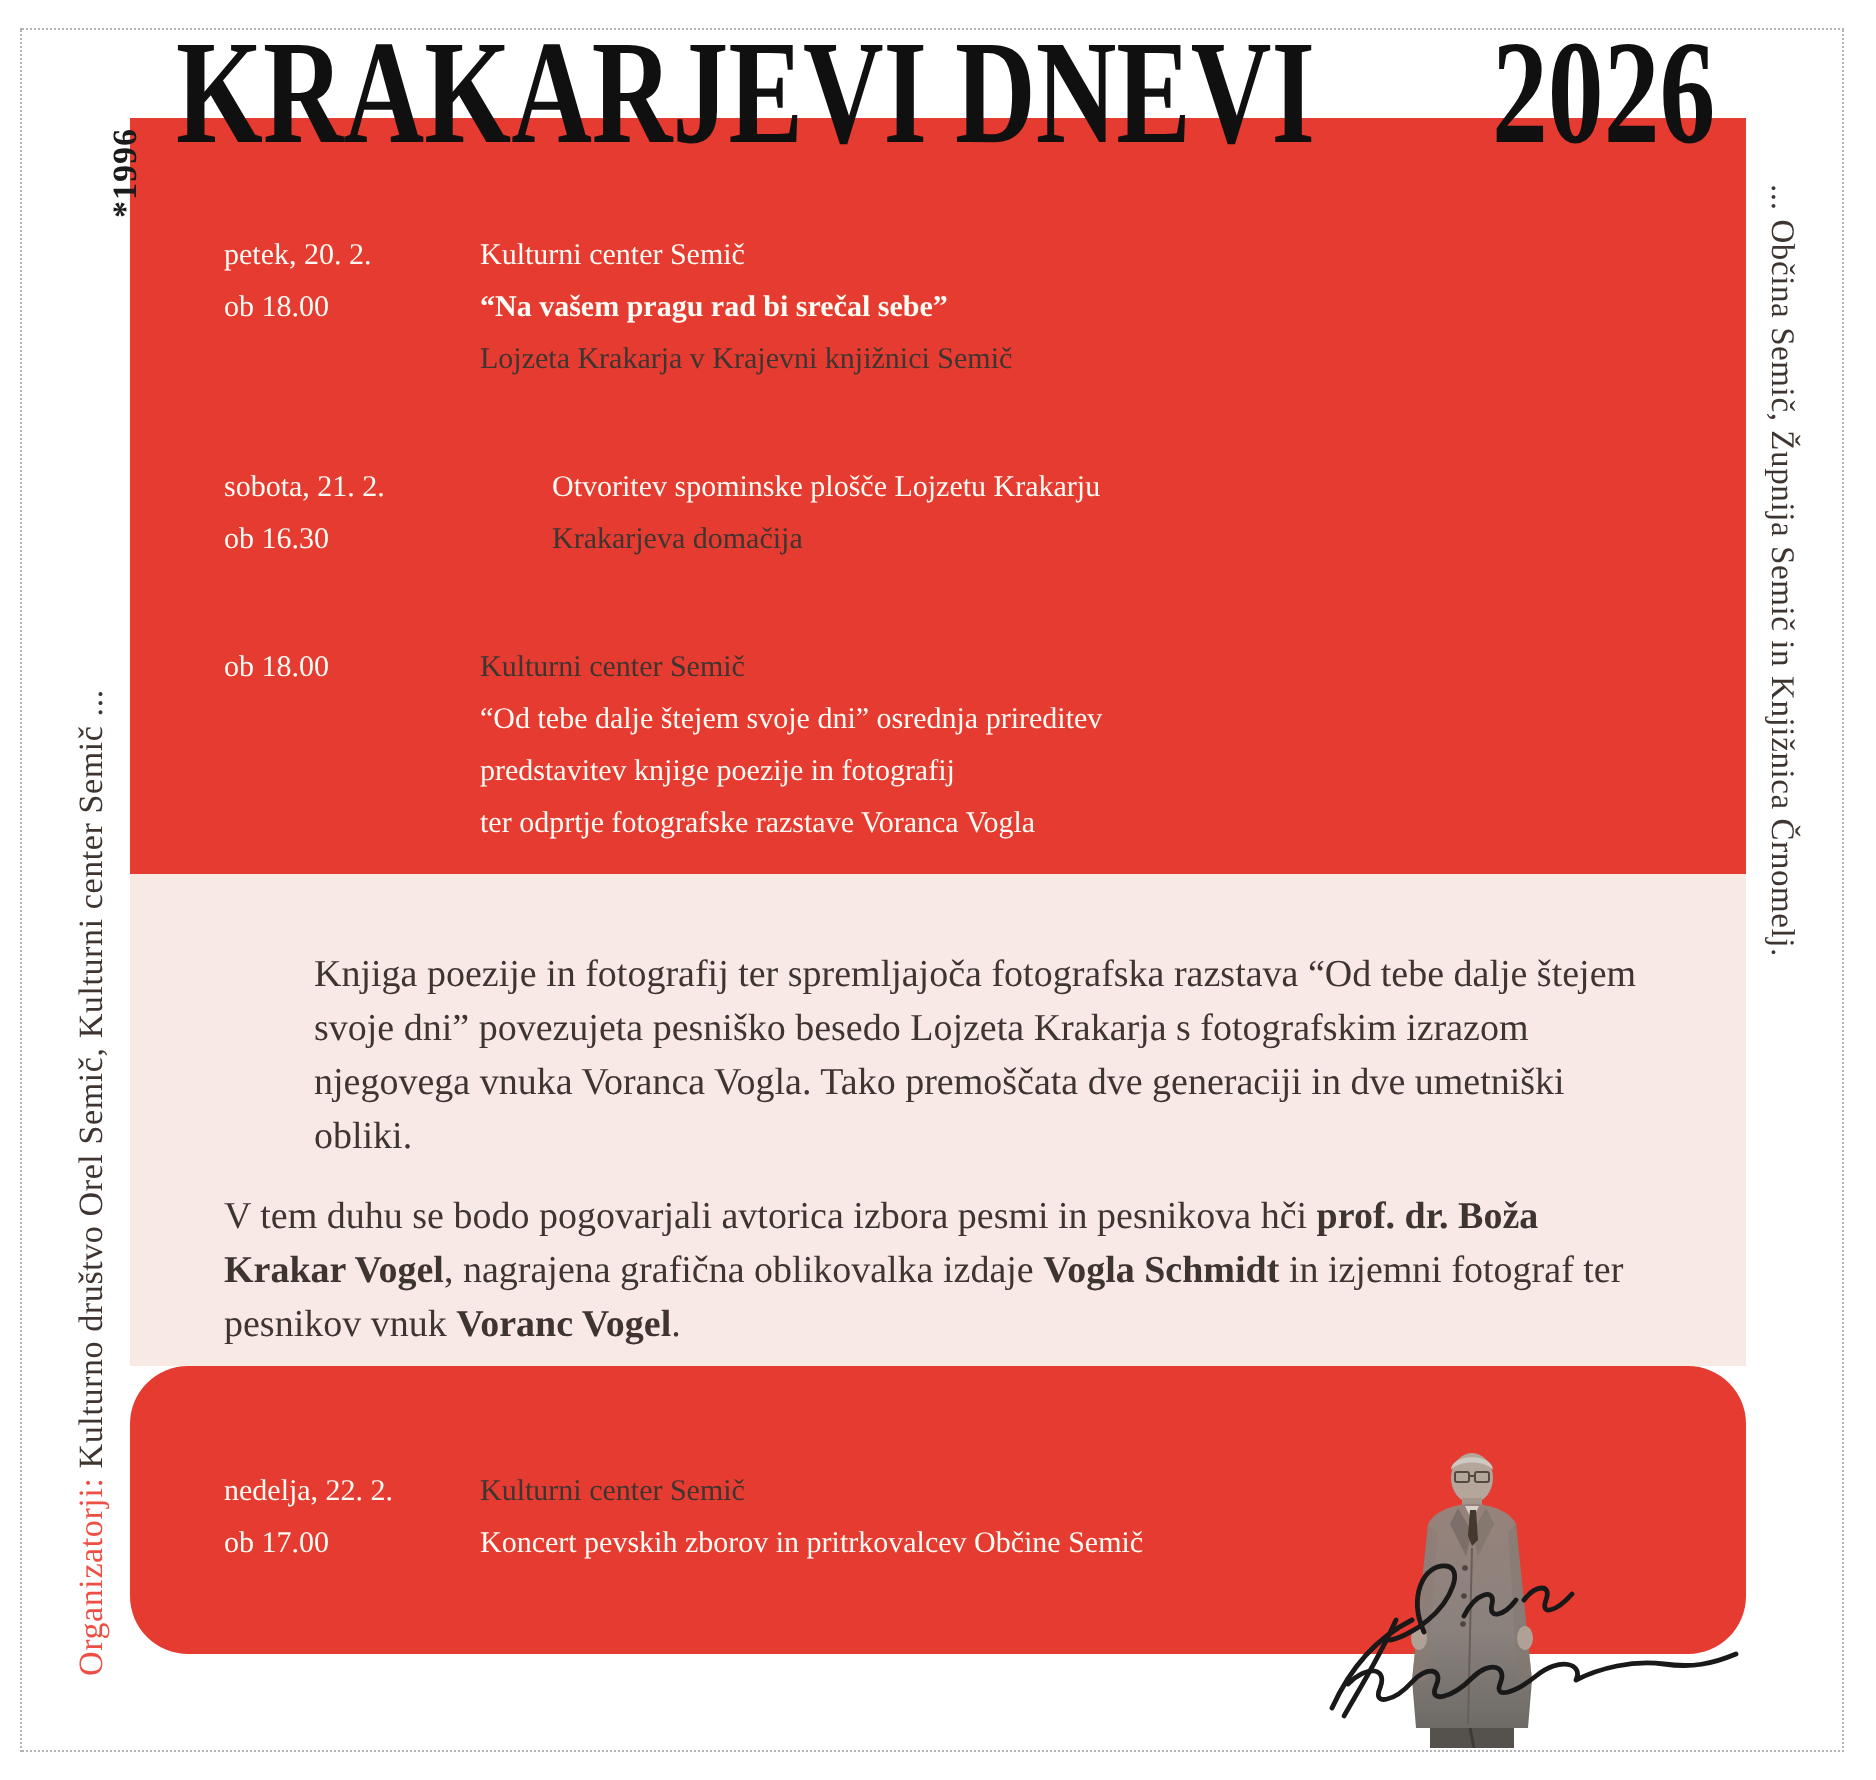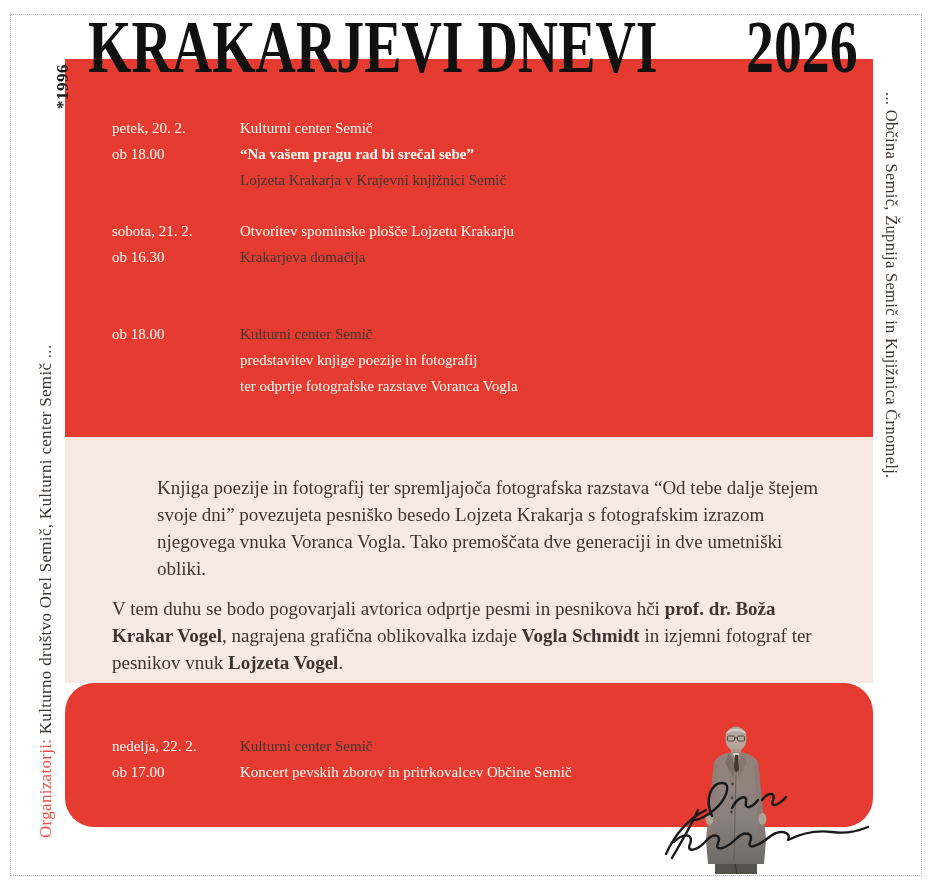--- a/index.html
+++ b/index.html
@@ -36,21 +36,21 @@
               writing-mode:vertical-rl;font-size:16.5px;letter-spacing:.3px;
               color:var(--dark);white-space:nowrap;}
   
   .event{position:absolute;left:47px;display:flex;font-size:15px;line-height:26px;}
   .ev-date{width:128px;color:var(--white);flex:none;}
   .ev-lines{color:var(--white);}
   .ln.w{color:var(--white);}
   .ln.wb{color:var(--white);font-weight:bold;}
   .ln.d{color:var(--dark);}
   .ev1{top:56px;}
-  .ev2{top:159px;}
+  .ev2{top:172px;gap:36px;}
   .ev3{top:262px;}
   .ev4{top:50px;}
   
   .about{padding:37px 40px 0 47px;color:var(--dark);font-size:19px;line-height:27px;}
   .about .p1{max-width:732px;margin-bottom:13px;margin-left:45px;}
   .about .p2{max-width:732px;}
   .about .p2 .b{font-weight:bold;}
   .about .p3{margin-top:21px;font-size:16.5px;}
   
   .portrait{position:absolute;left:693px;top:722px;width:86px;height:152px;z-index:4;}
@@ -95,30 +95,31 @@
       </div>
     </div>
 
     <div class="event ev3">
       <div class="ev-date">
         <div></div>
         <div>ob 18.00</div>
       </div>
       <div class="ev-lines">
         <div class="ln d">Kulturni center Semič</div>
+        <div class="ln w">“Od tebe dalje štejem svoje dni” osrednja prireditev</div>
         <div class="ln w"> predstavitev knjige poezije in fotografij</div>
         <div class="ln w">ter odprtje fotografske razstave Voranca Vogla</div>
       </div>
     </div>
   </div>
 
   <div class="block block-cream">
     <div class="about">
       <p class="p1">Knjiga poezije in fotografij ter spremljajoča fotografska razstava “Od tebe dalje štejem svoje dni” povezujeta pesniško besedo Lojzeta Krakarja s fotografskim izrazom njegovega vnuka Voranca Vogla. Tako premoščata dve generaciji in dve umetniški obliki.</p>
-      <p class="p2"><span>V tem duhu se bodo pogovarjali avtorica odprtje pesmi in pesnikova hči </span><span class="b">prof. dr. Boža Krakar Vogel</span><span>, nagrajena grafična oblikovalka izdaje </span><span class="b">Vogla Schmidt</span><span> in izjemni fotograf ter pesnikov vnuk </span><span class="b">Lojzeta Vogel</span><span>.</span></p>
+      <p class="p2"><span>V tem duhu se bodo pogovarjali avtorica izbora pesmi in pesnikova hči </span><span class="b">prof. dr. Boža Krakar Vogel</span><span>, nagrajena grafična oblikovalka izdaje </span><span class="b">Vogla Schmidt</span><span> in izjemni fotograf ter pesnikov vnuk </span><span class="b">Voranc Vogel</span><span>.</span></p>
       <p class="p3">Razstavo bo odprl direktor Kulturnega centra Semič, dr. Jaka Jarc.</p>
     </div>
   </div>
 
   <div class="block block-red2">
     <div class="event ev4">
       <div class="ev-date">
         <div>nedelja, 22. 2.</div>
         <div>ob 17.00</div>
       </div>

